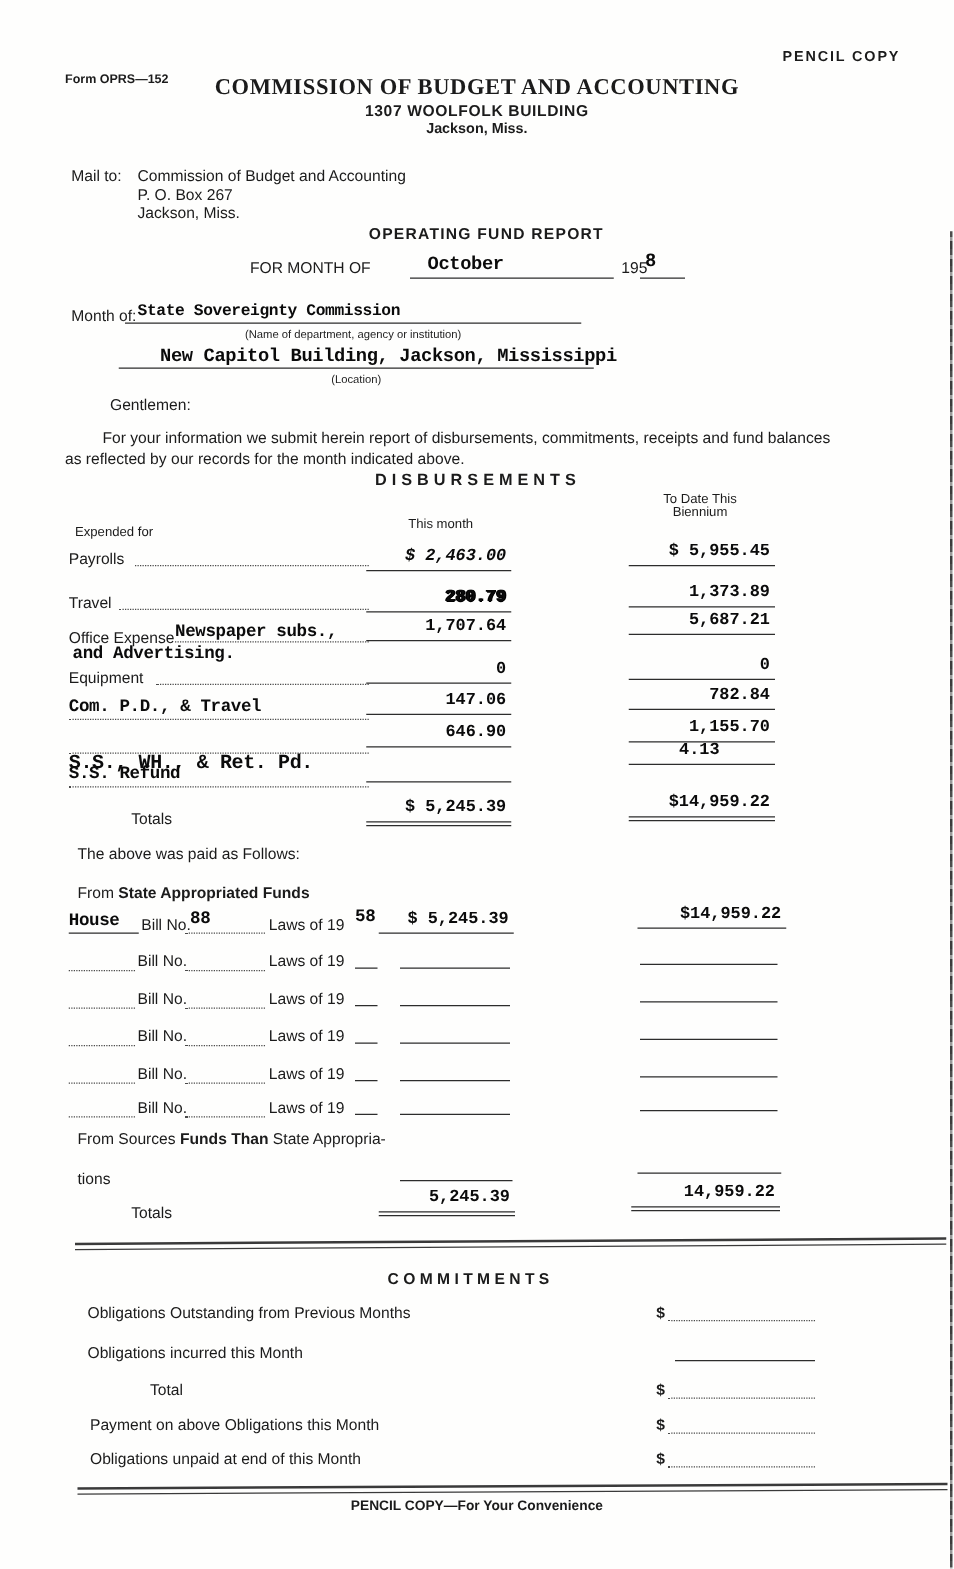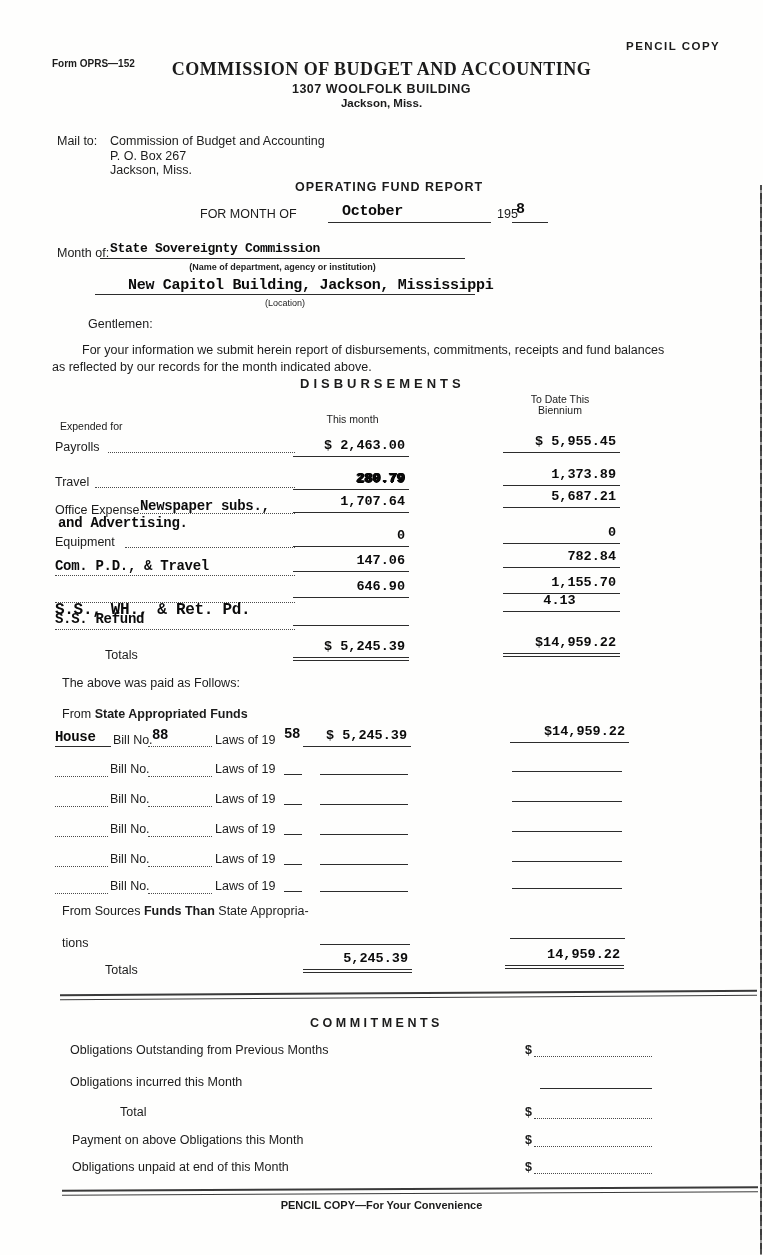--- a/index.html
+++ b/index.html
@@ -44,38 +44,38 @@
   <div class="abs f12" style="left:200px;top:207px;">FOR MONTH OF</div>
   <div class="sline" style="left:328px;width:163px;top:222px;"></div>
   <div class="abs typed" style="left:342px;top:203px;font-size:15px;">October</div>
   <div class="abs f12" style="left:497px;top:207px;">195</div>
   <div class="sline" style="left:512px;width:36px;top:222px;"></div>
   <div class="abs typed" style="left:516px;top:201px;font-size:15px;">8</div>
 
   <div class="abs f12" style="left:57px;top:246px;">Month of:</div>
   <div class="sline" style="left:100px;width:365px;top:258px;"></div>
   <div class="abs typed" style="left:110px;top:241px;font-size:13px;">State Sovereignty Commission</div>
-  <div class="abs cap" style="left:100px;width:365px;top:262px;text-align:center;font-weight:bold;">(Name of department, agency or institution)</div>
+  <div class="abs cap" style="left:100px;width:365px;top:262px;text-align:center;">(Name of department, agency or institution)</div>
   <div class="sline" style="left:95px;width:380px;top:294px;"></div>
   <div class="abs typed" style="left:128px;top:277px;font-size:15px;">New Capitol Building, Jackson, Mississippi</div>
   <div class="abs cap" style="left:95px;width:380px;top:298px;text-align:center;">(Location)</div>
 
   <div class="abs f12" style="left:52px;top:317px;margin-left:36px;">Gentlemen:</div>
   <div class="abs f12" style="left:52px;top:360px;width:650px;">as reflected by our records for the month indicated above.</div>
   <div class="abs f12" style="left:82px;top:343px;width:650px;">For your information we submit herein report of disbursements, commitments, receipts and fund balances</div>
 
   <div class="abs b" style="left:300px;top:376px;font-size:13px;letter-spacing:4px;">DISBURSEMENTS</div>
   <div class="abs f10" style="left:505px;width:110px;top:393px;text-align:center;">To Date This</div>
   <div class="abs f10" style="left:505px;width:110px;top:404px;text-align:center;">Biennium</div>
   <div class="abs f10" style="left:300px;width:105px;top:413px;text-align:center;">This month</div>
   <div class="abs f10" style="left:60px;top:420px;">Expended for</div>
 
   <div class="abs f12" style="left:55px;top:440px;">Payrolls</div>
   <div class="dotline" style="left:108px;width:187px;top:452px;"></div>
-  <div class="amt" style="left:293px;width:112px;top:437px;">$ 2,463.00</div>
+  <div class="amt" style="left:293px;width:112px;top:437px;font-style:italic;">$ 2,463.00</div>
   <div class="amt" style="left:503px;width:113px;top:433px;">$ 5,955.45</div>
 
   <div class="abs f12" style="left:55px;top:475px;">Travel</div>
   <div class="dotline" style="left:95px;width:200px;top:487px;"></div>
   <div class="amt smudge" style="left:293px;width:112px;top:470px;">280.79</div>
   <div class="amt" style="left:503px;width:113px;top:466px;">1,373.89</div>
 
   <div class="abs f12" style="left:55px;top:503px;">Office Expense</div>
   <div class="dotline" style="left:140px;width:155px;top:513px;"></div>
   <div class="abs typed" style="left:140px;top:498px;font-size:14px;">Newspaper subs.,</div>

